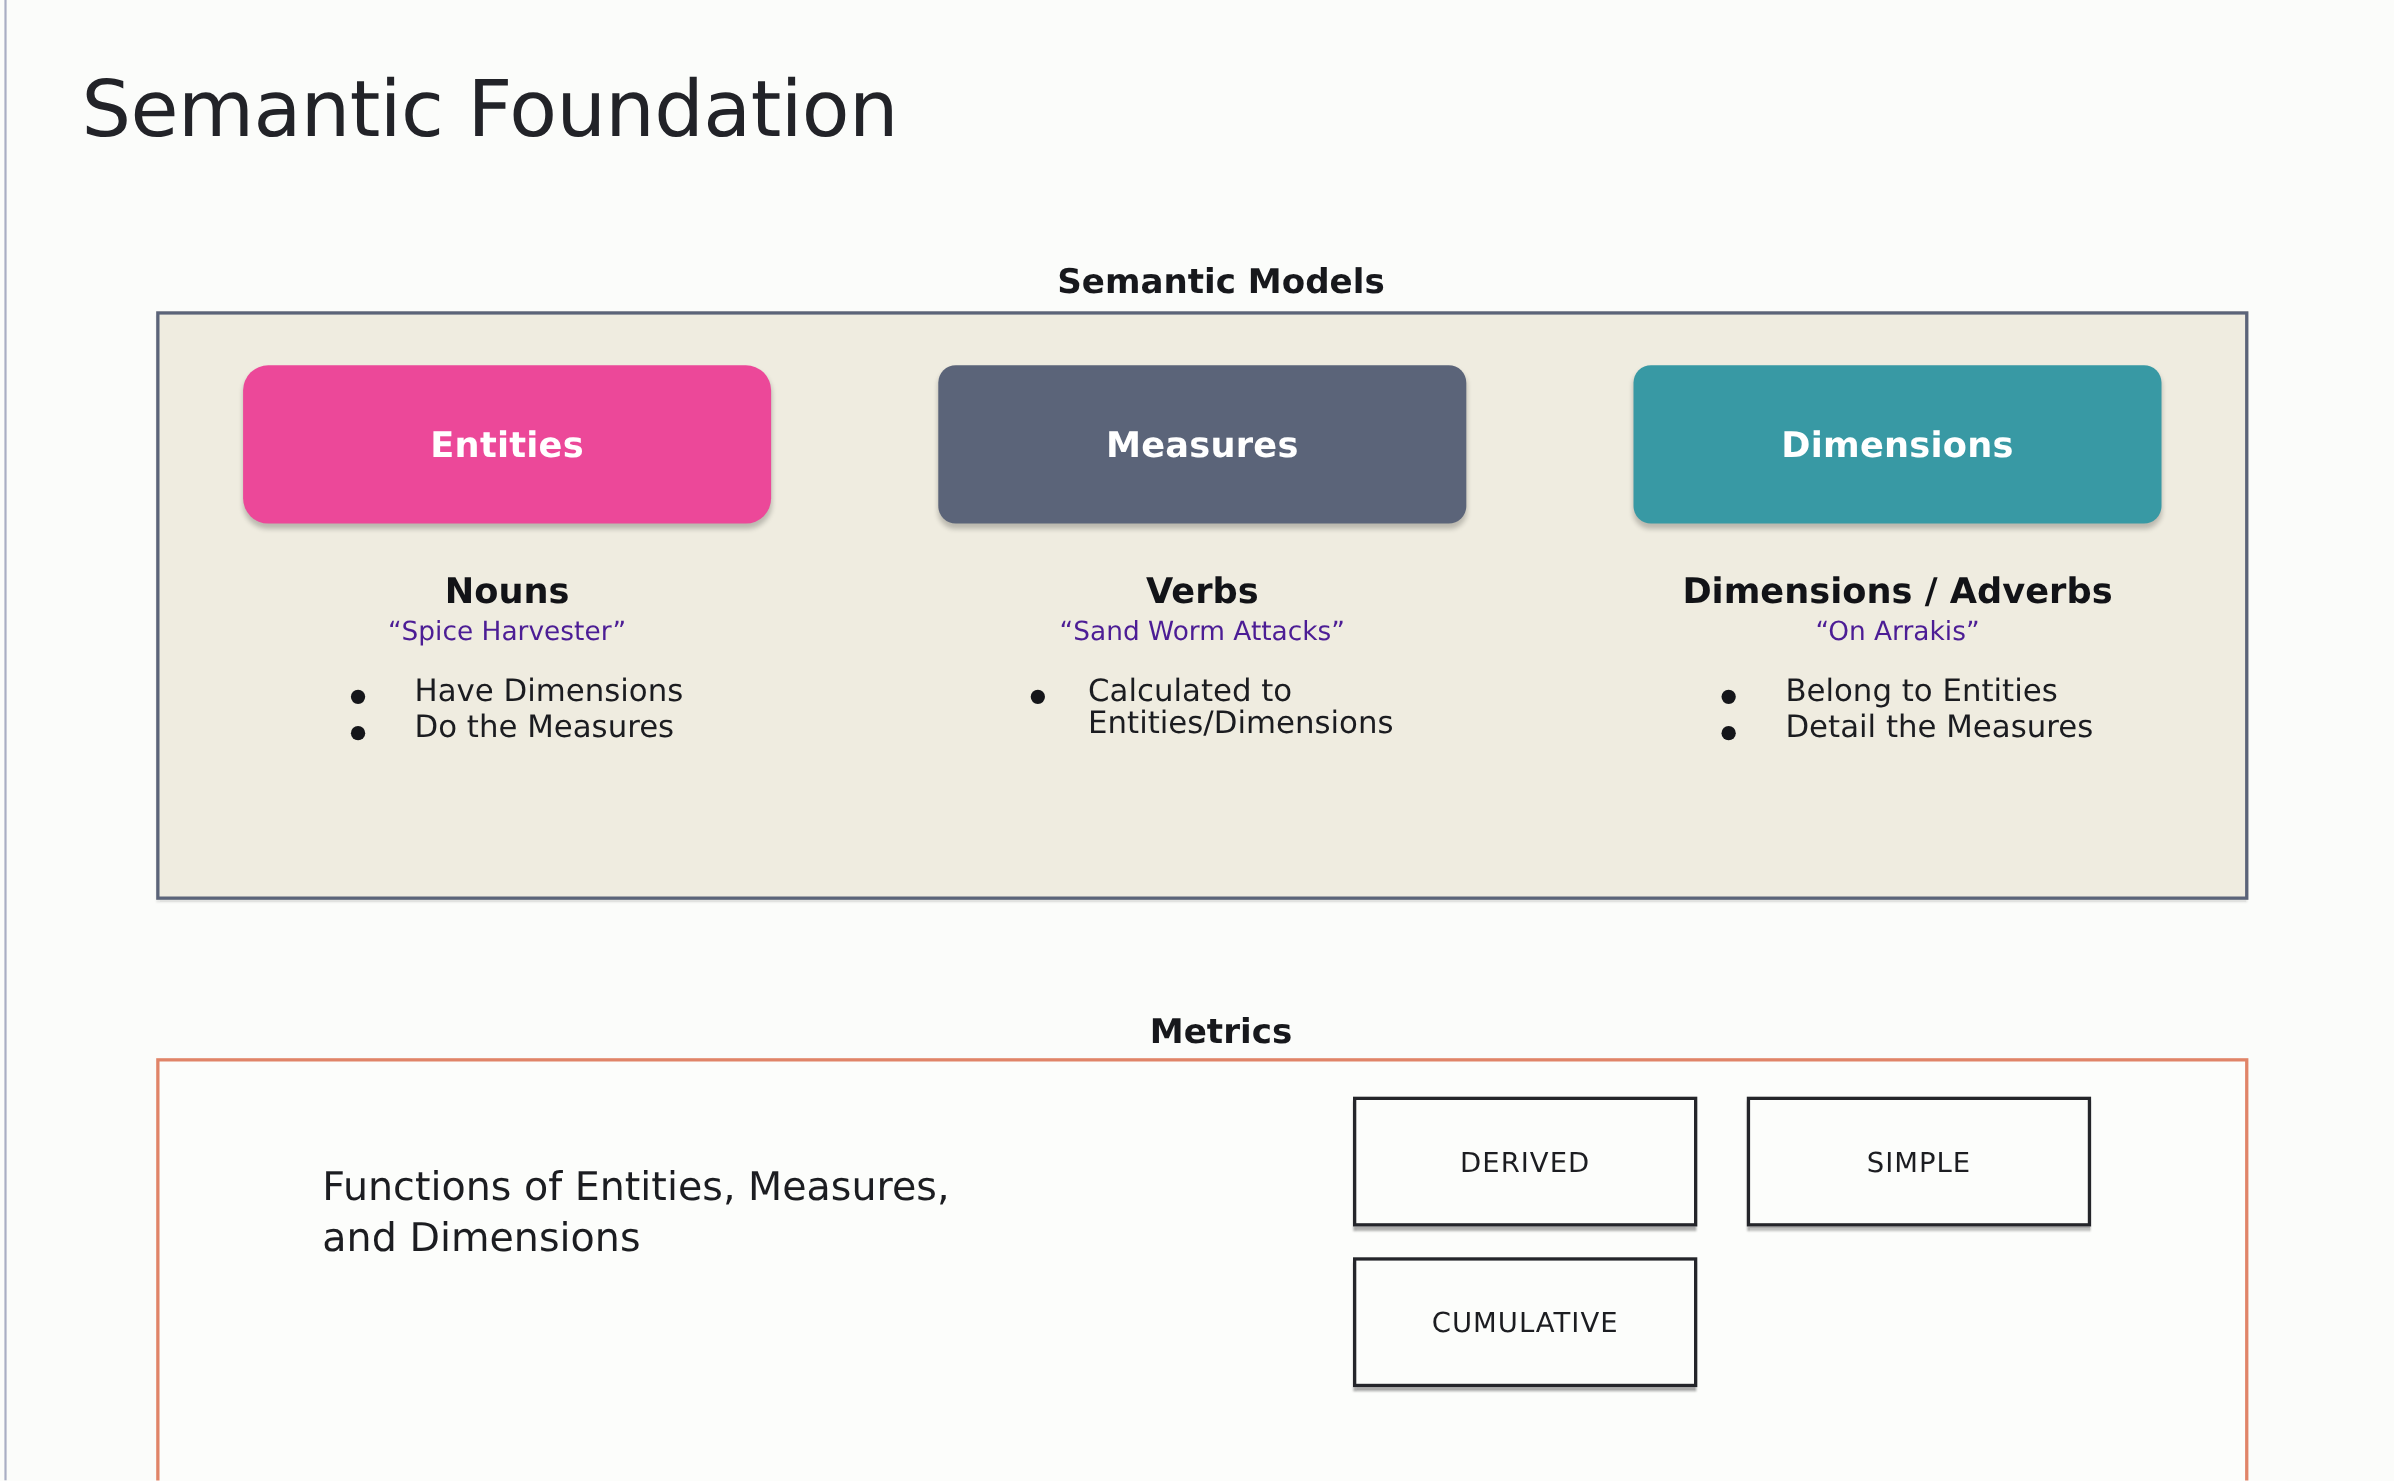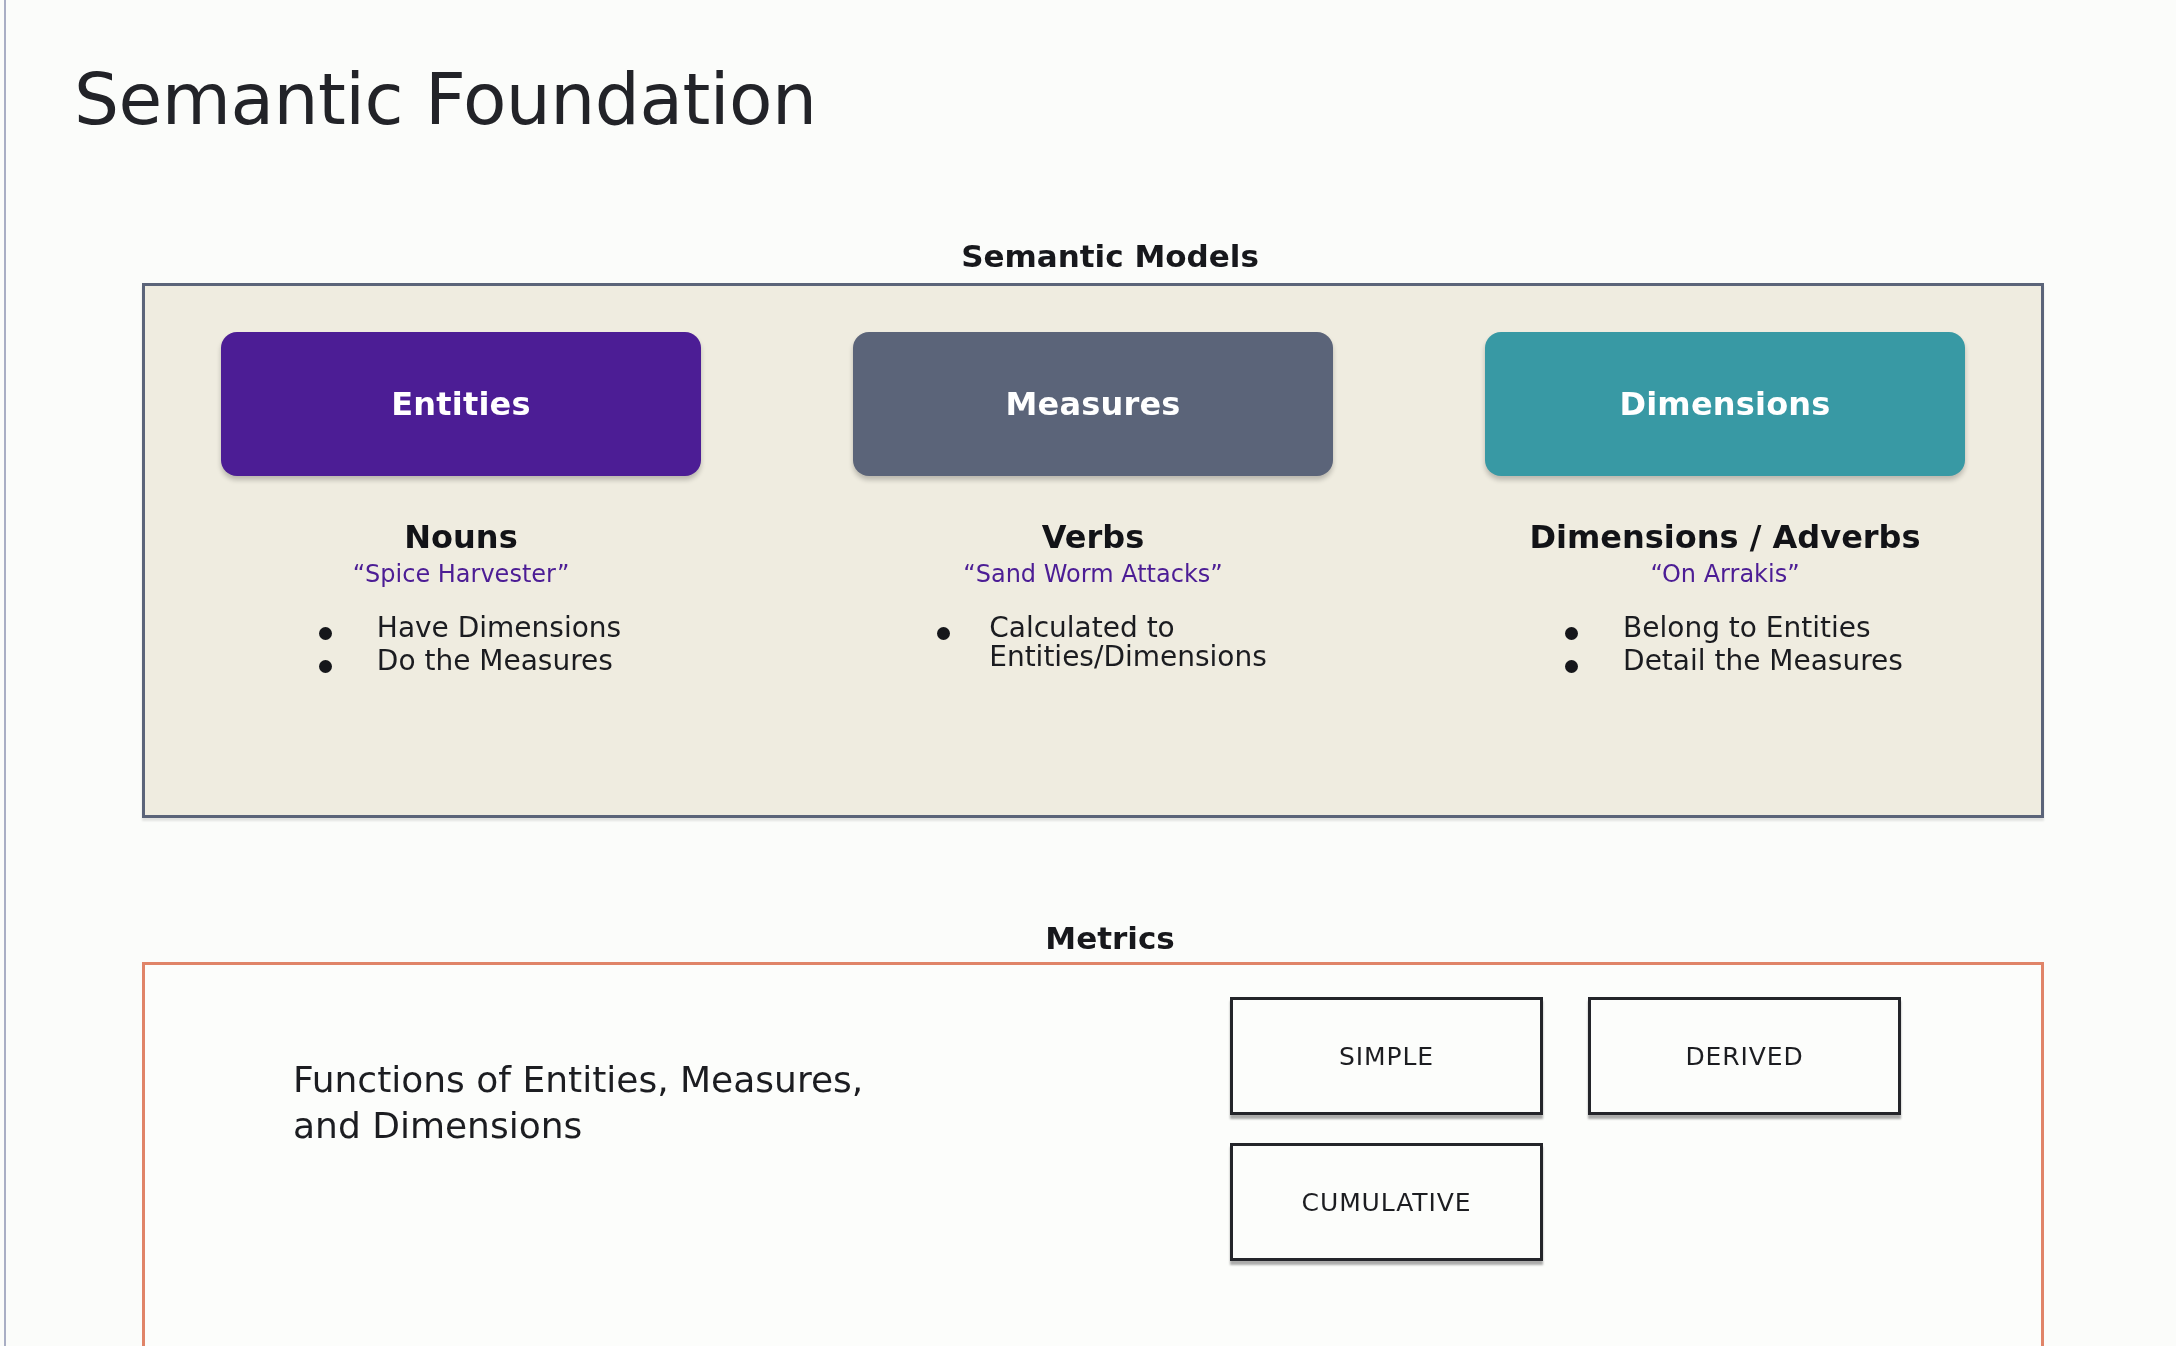--- a/index.html
+++ b/index.html
@@ -85,21 +85,21 @@
     display: flex;
     align-items: center;
     justify-content: center;
     color: #ffffff;
     font-size: 32px;
     font-weight: bold;
     letter-spacing: 0.2px;
     box-shadow: 0 4px 5px rgba(0,0,0,0.22);
     box-sizing: border-box;
   }
-  .pill.entities   { background: #4c1d95; }
+  .pill.entities   { background: #ec4899; border-radius: 23px; }
   .pill.measures   { background: #5b6479; }
   .pill.dimensions { background: #3899a4; }
 
   .col-heading {
     margin-top: 42px;
     font-size: 32px;
     font-weight: bold;
     color: #121317;
     white-space: nowrap;
   }
@@ -228,17 +228,17 @@
   </div>
 </div>
 
 <div class="section-caption" id="metrics-caption">Metrics</div>
 
 <div class="metrics-panel">
   <div class="metrics-desc">Functions of Entities, Measures,
 and Dimensions</div>
 
   <div class="metrics-grid">
+    <div class="metric-box">DERIVED</div>
     <div class="metric-box">SIMPLE</div>
-    <div class="metric-box">DERIVED</div>
     <div class="metric-box">CUMULATIVE</div>
   </div>
 </div>
 
 </body></html>

